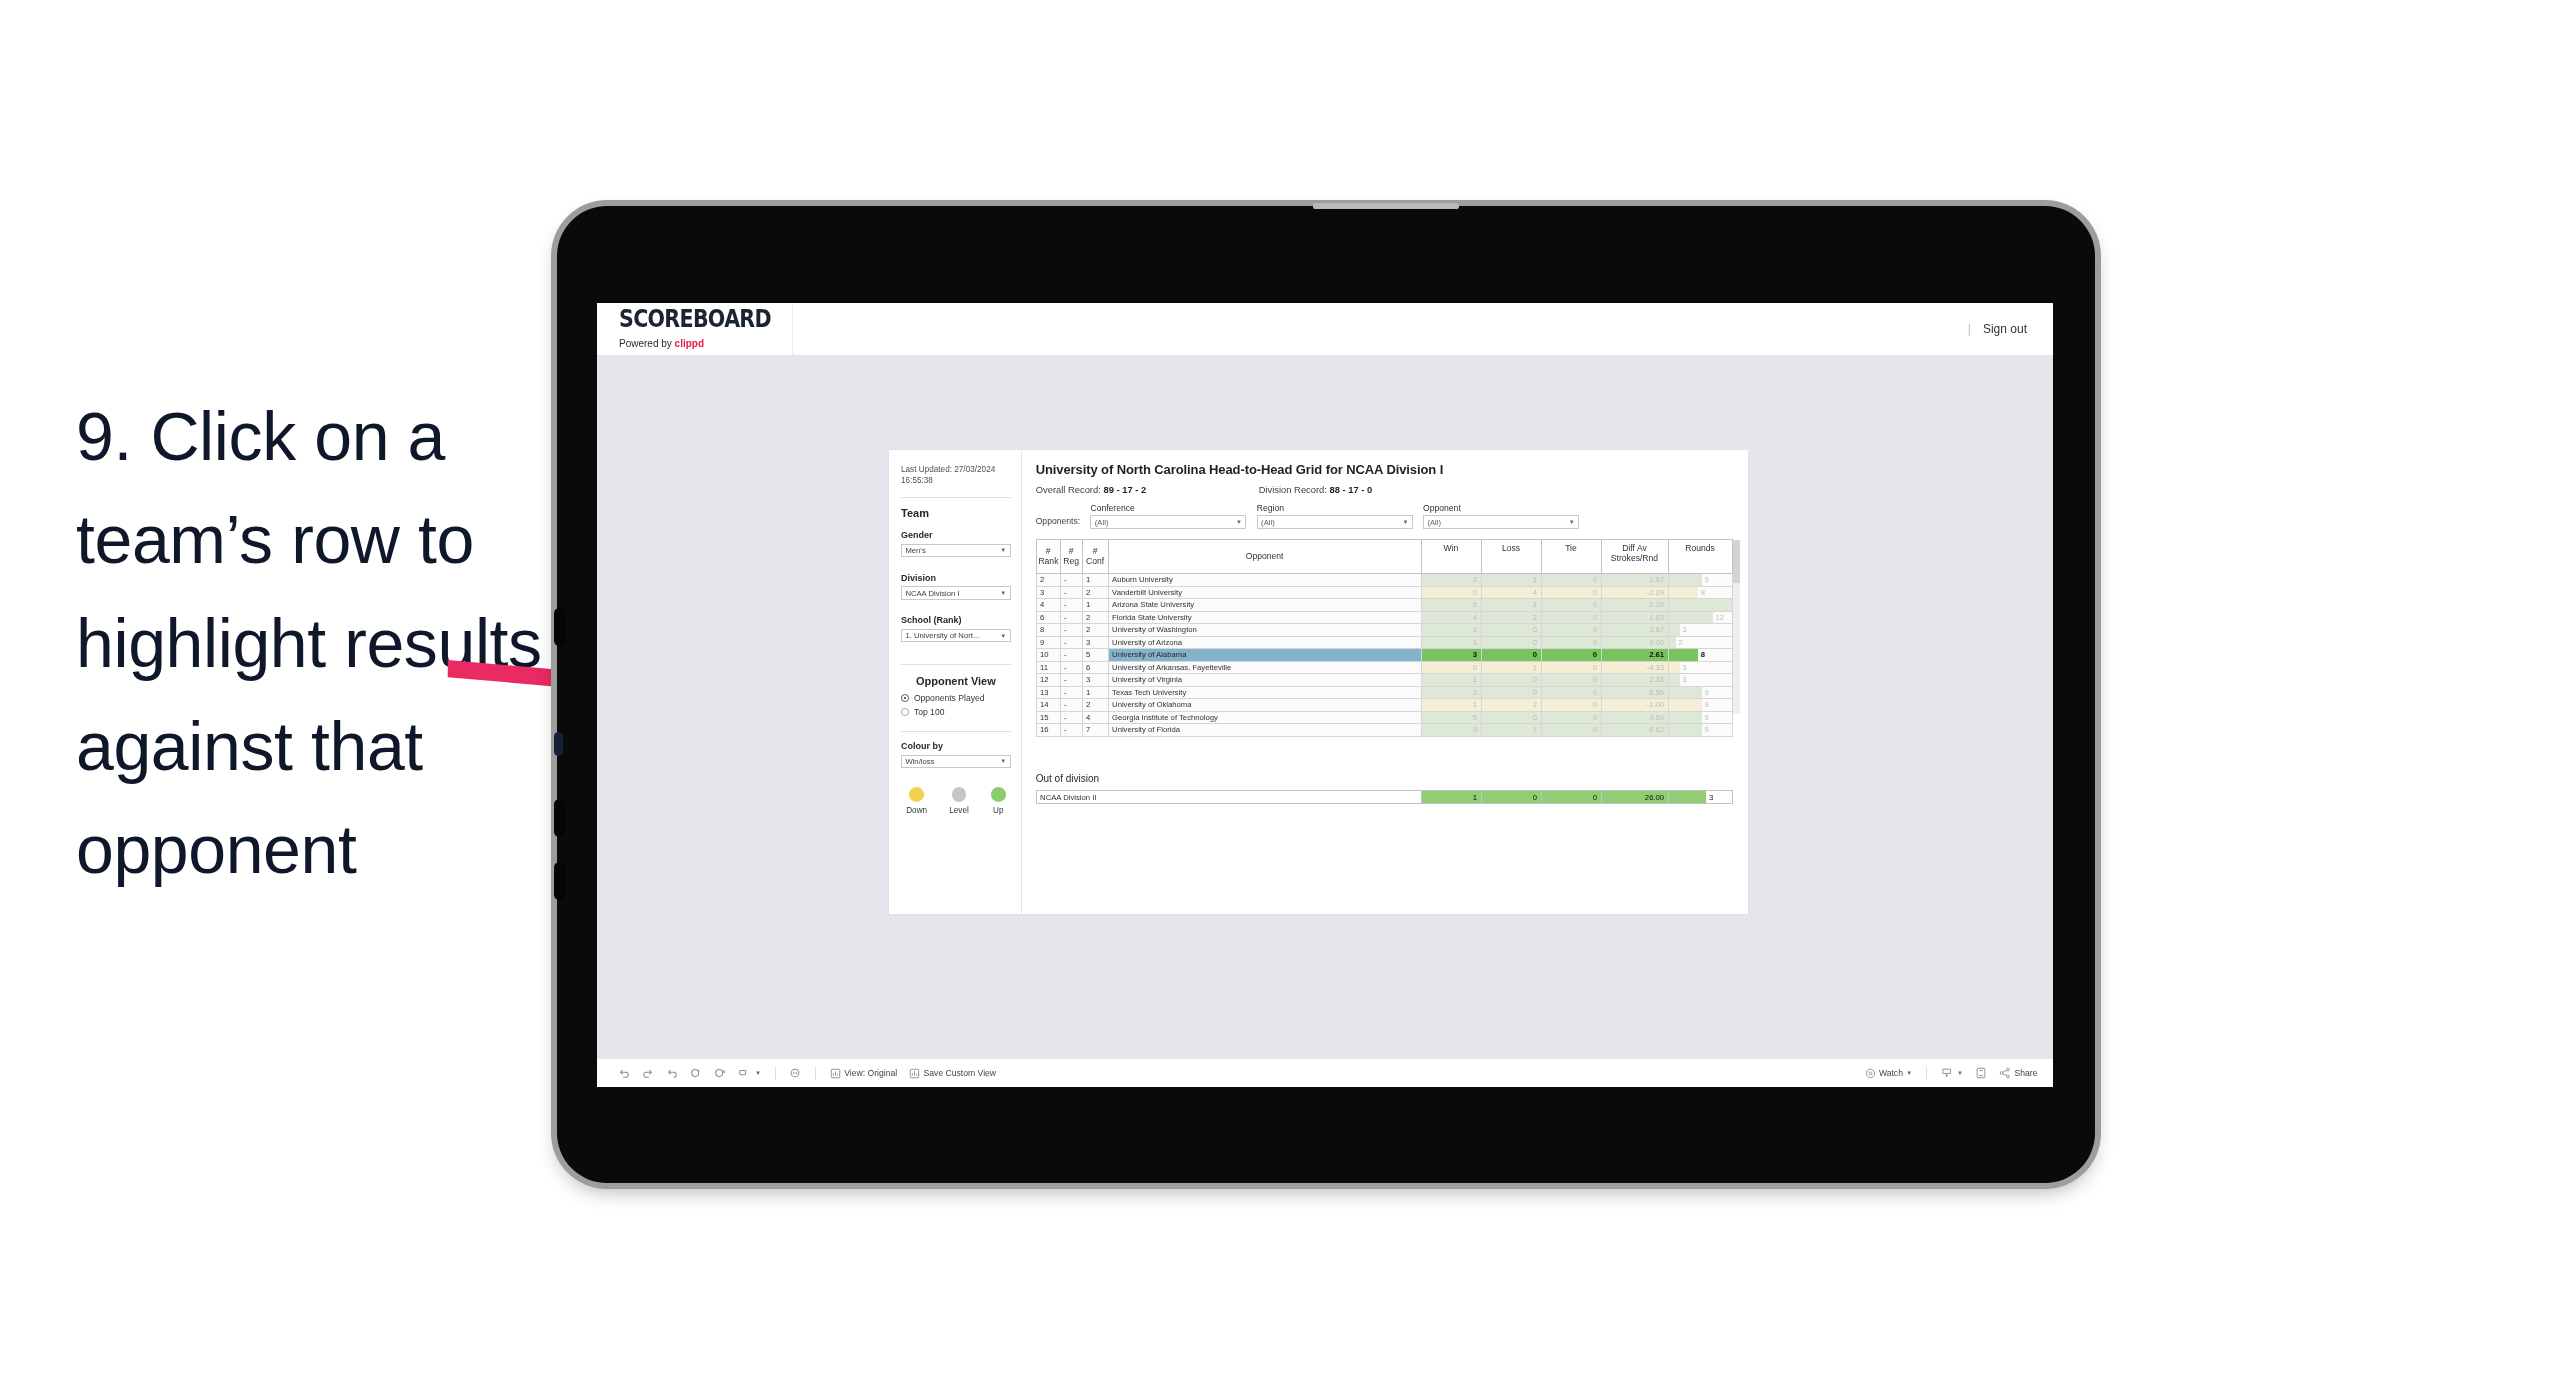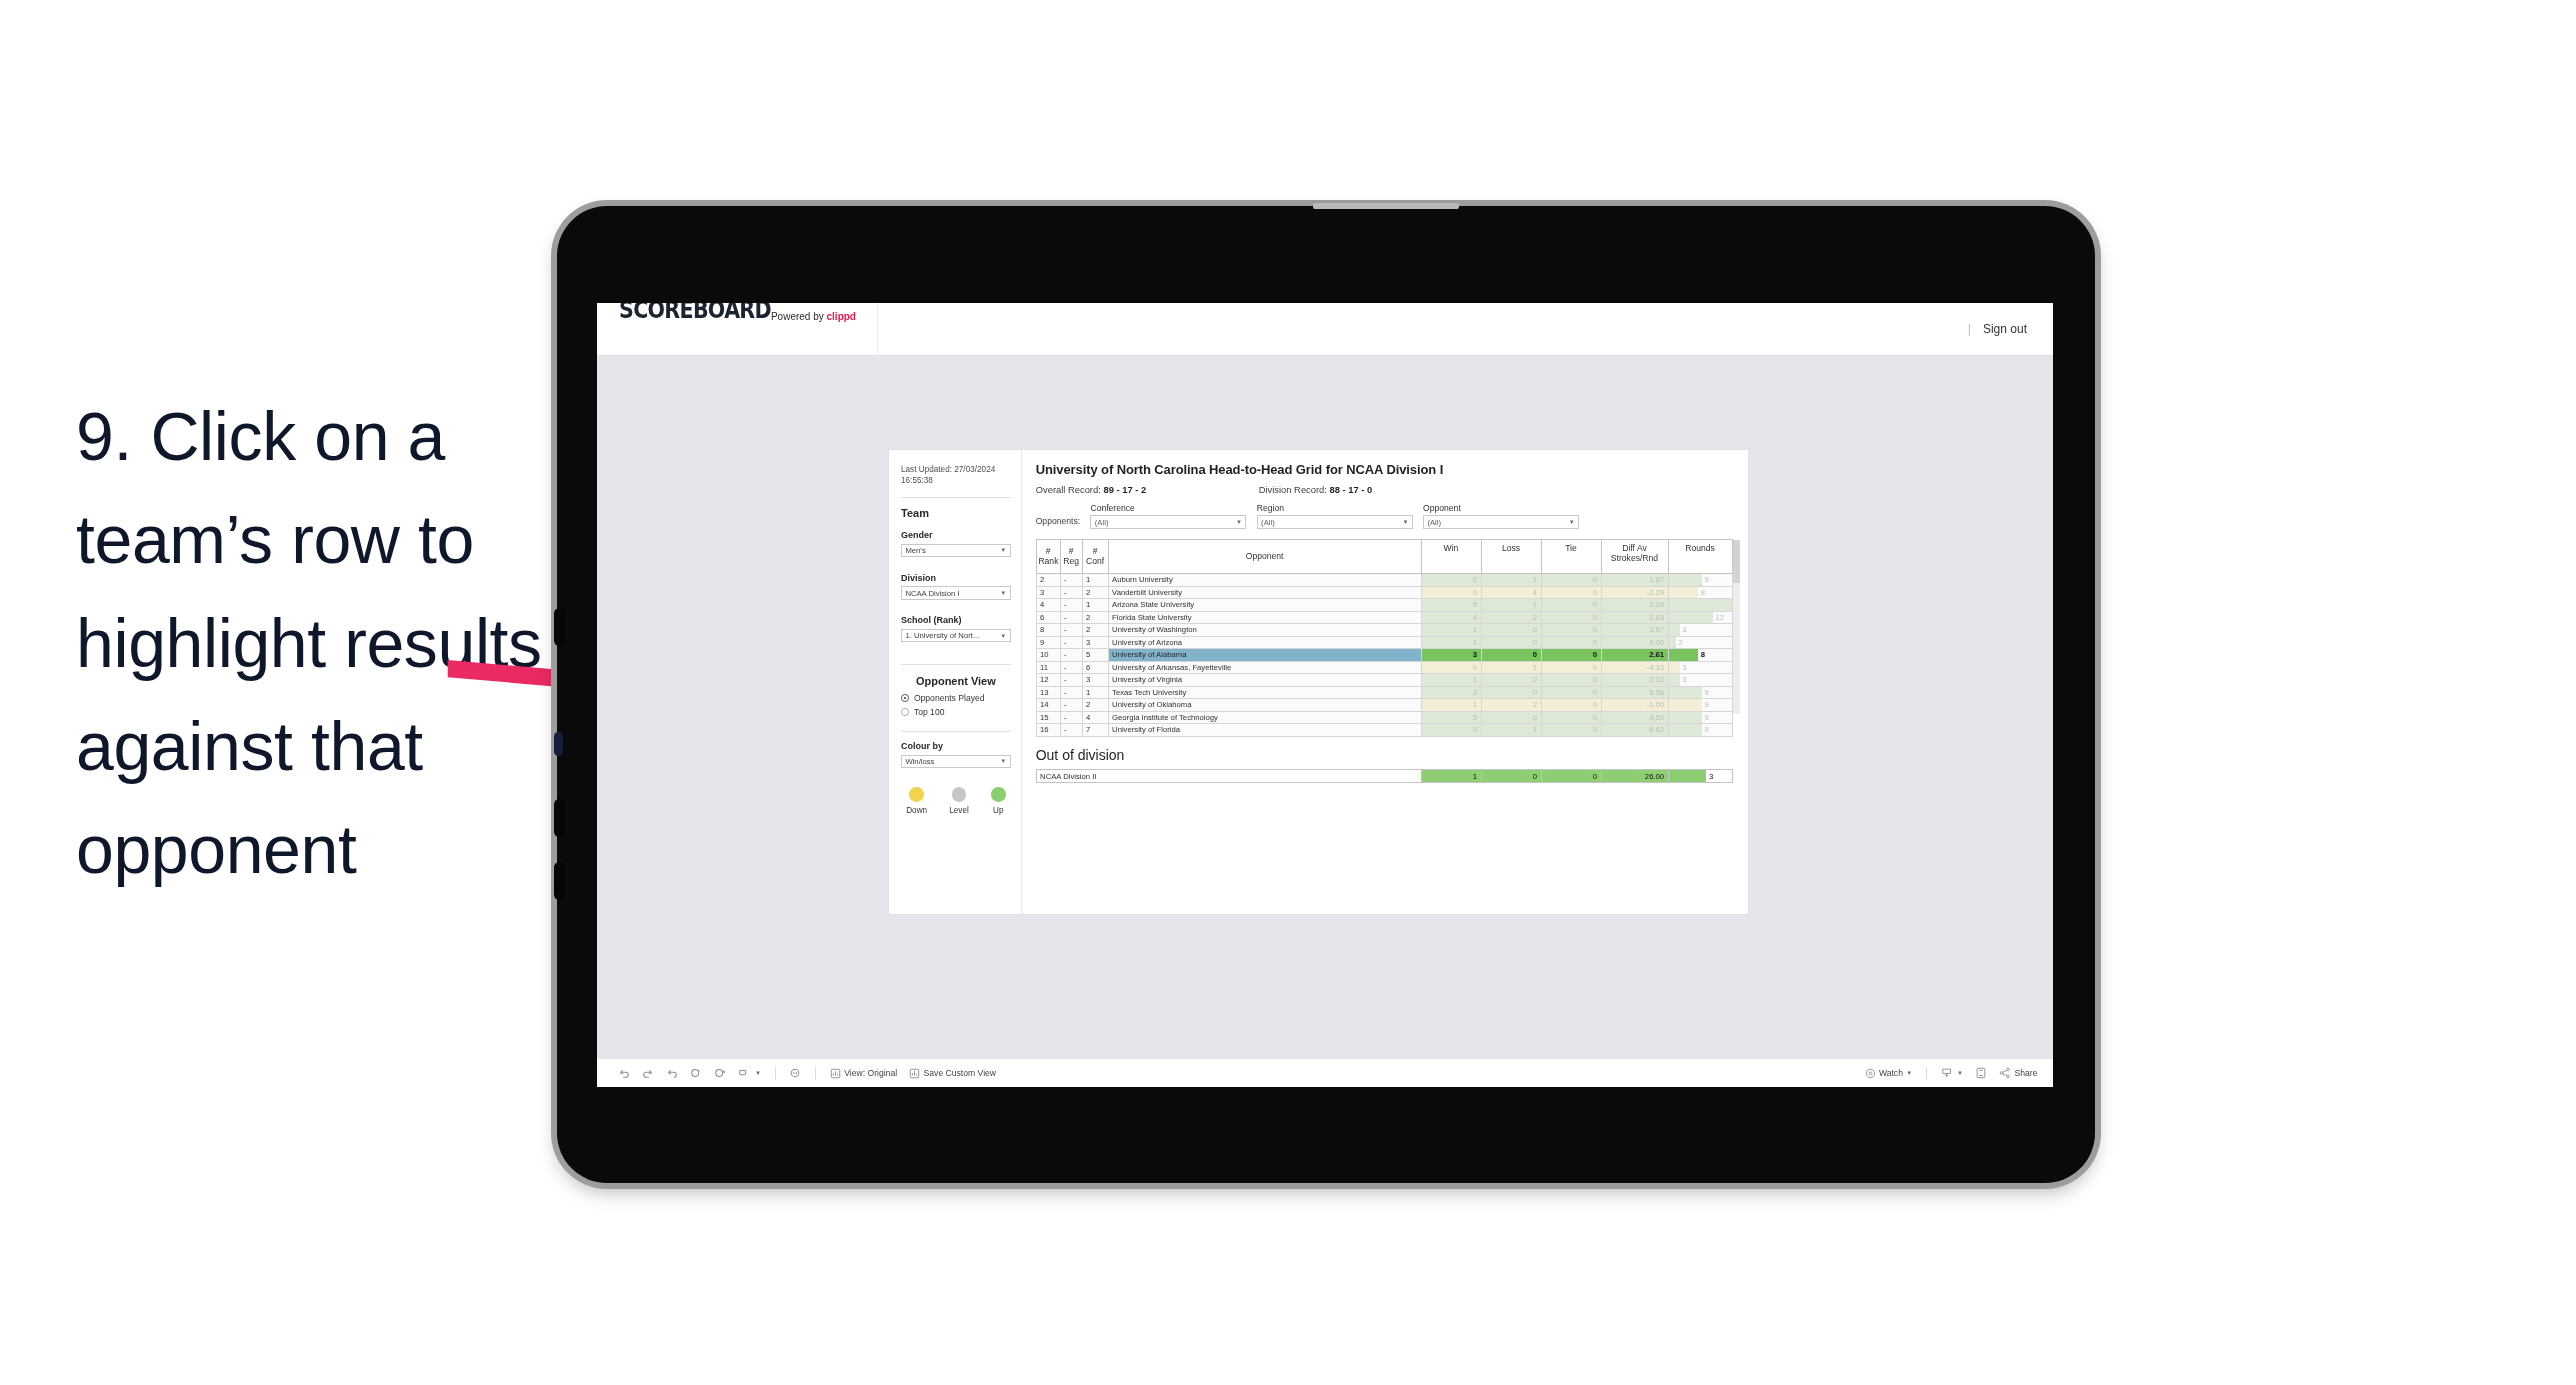--- a/index.html
+++ b/index.html
@@ -59,21 +59,21 @@
   
   #appbar {
     height: 53px;
     background: #ffffff;
     display: flex;
     align-items: stretch;
     border-bottom: 0.9px solid #e2e2e2;
     position: relative;
   }
   #logo-wrap {
-    display: flex; flex-direction: row; justify-content: center;
+    display: flex; flex-direction: column; justify-content: center;
     padding: 0 20.6px 0 22px;
     border-right: 0.9px solid #ececec;
   }
   #logo-main {
     font-family: "DejaVu Sans", sans-serif;
     font-weight: 700;
     font-size: 20.6px;
     letter-spacing: -0.7px;
     color: #1c2430;
     line-height: 1;
@@ -246,21 +246,21 @@
   tr.sel td.c-rounds .bar { background: #79c45e !important; }
   tr.sel td.c-rounds .barlbl { color: #11140f; font-weight: 700; }
 
   #vscroll {
     position: absolute; right: -7.7px; top: 0.9px; width: 6.9px; height: 174px;
     background: #ededed;
   }
   #vthumb { position: absolute; left: 0; top: 0; width: 6.9px; height: 43px; background: #d3d3d3; }
 
   
-  #ood-title { font-size: 14px; color: #1d2126; margin-top: 10px; }
+  #ood-title { font-size: 10px; color: #1d2126; margin-top: 36px; }
   table.ood { border-collapse: collapse; width: 100%; table-layout: fixed; margin-top: 6px; font-size: 7.7px; }
   table.ood td { border: 0.9px solid #c3c3c3; height: 13.7px; padding: 0 3.4px; }
   td.ood-name { text-align: left; background: #fff; color: #2e3237; }
   td.ood-num { text-align: right; background: #8fce73; color: #11140f; }
   td.ood-rounds { position: relative; padding: 0; background: #fff; }
 
   
   #toolbar {
     position: absolute; left: 0; right: 0; bottom: 0;
     height: 29px;

